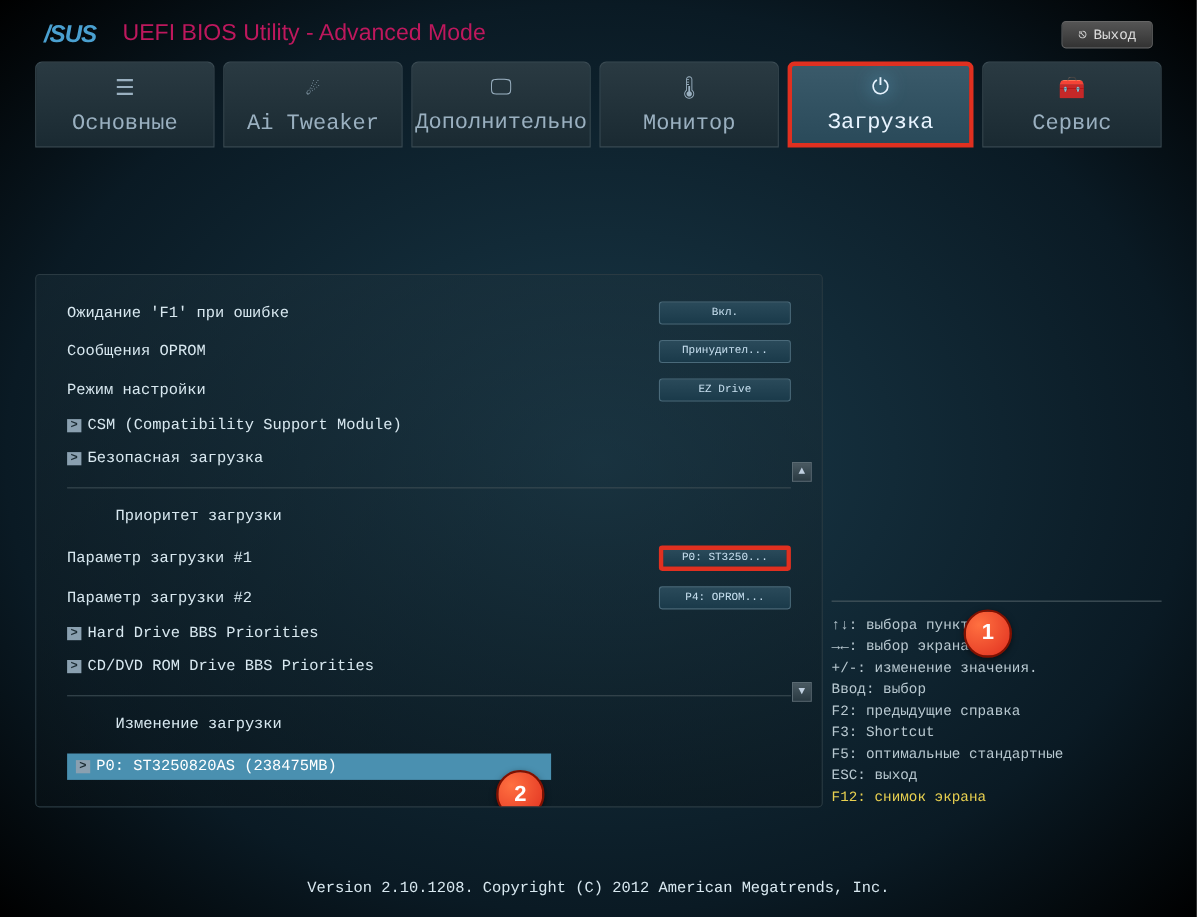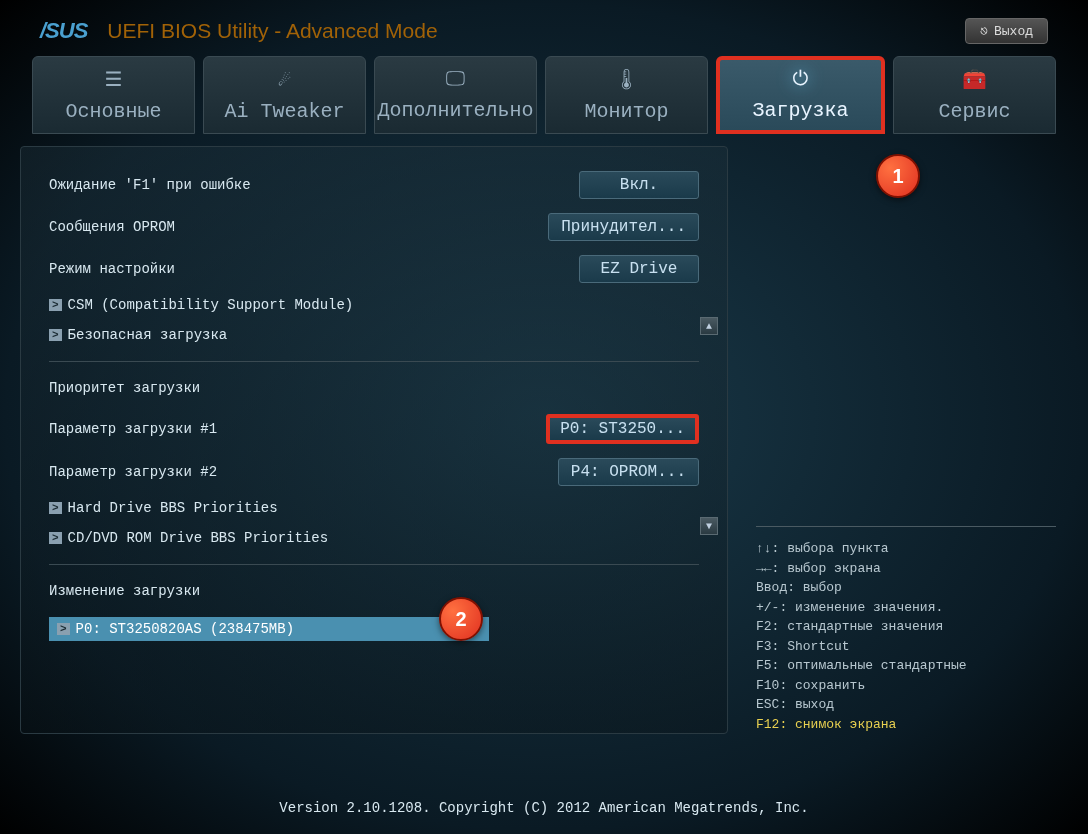--- a/index.html
+++ b/index.html
@@ -8,26 +8,26 @@
   background: radial-gradient(ellipse at center, #1a3a4a 0%, #0a1a24 70%, #000 100%);
   font-family: 'Courier New', monospace;
   color: #d8e8f0;
   overflow: hidden;
   position: relative;
 }
 .topbar {
   display: flex; align-items: center; justify-content: space-between;
   padding: 18px 40px 12px 40px;
 }
-.logo-title { display: flex; align-items: center; gap: 20px; }
+.logo-title { display: flex; gap: 8px; }
 .asus-logo {
   font-family: Arial, sans-serif; font-weight: bold; font-style: italic;
   font-size: 22px; color: #4aa0d0; letter-spacing: -1px;
 }
-.bios-title { font-family: Arial, sans-serif; font-size: 21px; color: #a16207; font-weight: 300; }
+.bios-title { font-family: Arial, sans-serif; font-size: 21px; color: #be185d; font-weight: 300; margin-left: 16px; }
 .exit-btn {
   background: linear-gradient(to bottom, #555, #333);
   border: 1px solid #666; border-radius: 4px;
   padding: 4px 14px; color: #ddd; font-size: 13px;
   display: flex; align-items: center; gap: 6px;
   cursor: pointer;
 }
 .tabs {
   display: flex; gap: 8px; padding: 0 32px;
 }
@@ -42,54 +42,55 @@
 }
 .tab.active {
   background: linear-gradient(to bottom, #3a5a6a, #2a4a5a);
   border: 4px solid #e03020;
   color: #e8f4ff;
 }
 .tab.active .tab-icon { filter: drop-shadow(0 0 8px #6ad0ff); }
 .tab-icon { font-size: 20px; }
 .tab-label { font-size: 20px; }
 .main-area {
-  display: flex; padding: 12px 32px 0 20px; gap: 28px;
+  display: flex; padding: 12px 32px 0 32px; gap: 8px;
   height: 600px;
+  align-items: flex-end;
 }
 .settings-panel {
   flex: 1;
   background: linear-gradient(to bottom, rgba(30,50,60,0.4), rgba(10,20,25,0.4));
   border: 1px solid #2a3a42; border-radius: 4px;
   padding: 24px 28px;
   position: relative;
   overflow: hidden;
 }
 .setting-row {
   display: flex; justify-content: space-between; align-items: center;
   margin-bottom: 14px; font-size: 14px;
 }
 .setting-label { color: #d8e8f0; }
 .dropdown {
   background: linear-gradient(to bottom, #2a4a5a, #1a3a4a);
   border: 1px solid #4a6a7a; border-radius: 3px;
   padding: 4px 12px; min-width: 120px; text-align: center;
-  color: #c8e0f0; font-size: 16px; cursor: pointer;
+  color: #c8e0f0; font-size: 10px; cursor: pointer;
 }
 .dropdown.highlighted { border: 4px solid #e03020; padding: 2px 10px; margin-left: 21px; }
 .submenu-link {
   display: flex; align-items: center; gap: 6px;
   color: #d8e8f0; font-size: 14px; margin-bottom: 14px;
   cursor: pointer;
 }
 .submenu-arrow {
   background: #8aa0b0; color: #1a2a32; padding: 0 3px;
   font-size: 11px; font-weight: bold;
 }
 .divider { border-top: 1px solid #3a4a52; margin: 18px 0; }
-.section-title { color: #d8e8f0; font-size: 14px; margin-bottom: 18px; }
+.section-title { color: #d8e8f0; font-size: 14px; margin-bottom: 18px; margin-left: 44px; }
 .selected-item {
   background: #4a90b0; color: #fff; padding: 4px 8px;
   display: flex; align-items: center; gap: 6px; font-size: 14px;
   width: 440px;
 }
 .scroll-btn {
   position: absolute; width: 18px; height: 18px;
   background: linear-gradient(to bottom, #4a5a62, #2a3a42);
   border: 1px solid #5a6a72; right: 9px;
   display: flex; align-items: center; justify-content: center;
@@ -218,25 +219,24 @@
     <div class="badge badge-2">2</div>
   </div>
 
   <div class="side-panel">
     <div class="info-area">
       <div class="badge badge-1">1</div>
     </div>
     <div class="help-panel">
       <div class="help-line">↑↓: выбора пункта</div>
       <div class="help-line">→←: выбор экрана</div>
+      <div class="help-line">+/-: изменение значения.</div>
       <div class="help-line">Ввод: выбор</div>
-      <div class="help-line">+/-: изменение значения.</div>
-      <div class="help-line">F2: стандартные значения</div>
+      <div class="help-line">F2: предыдущие справка</div>
       <div class="help-line">F3: Shortcut</div>
       <div class="help-line">F5: оптимальные стандартные</div>
-      <div class="help-line">F10: сохранить</div>
       <div class="help-line">ESC: выход</div>
       <div class="help-line highlight">F12: снимок экрана</div>
     </div>
   </div>
 </div>
 
 <div class="footer">Version 2.10.1208. Copyright (C) 2012 American Megatrends, Inc.</div>
 
 </body></html>

